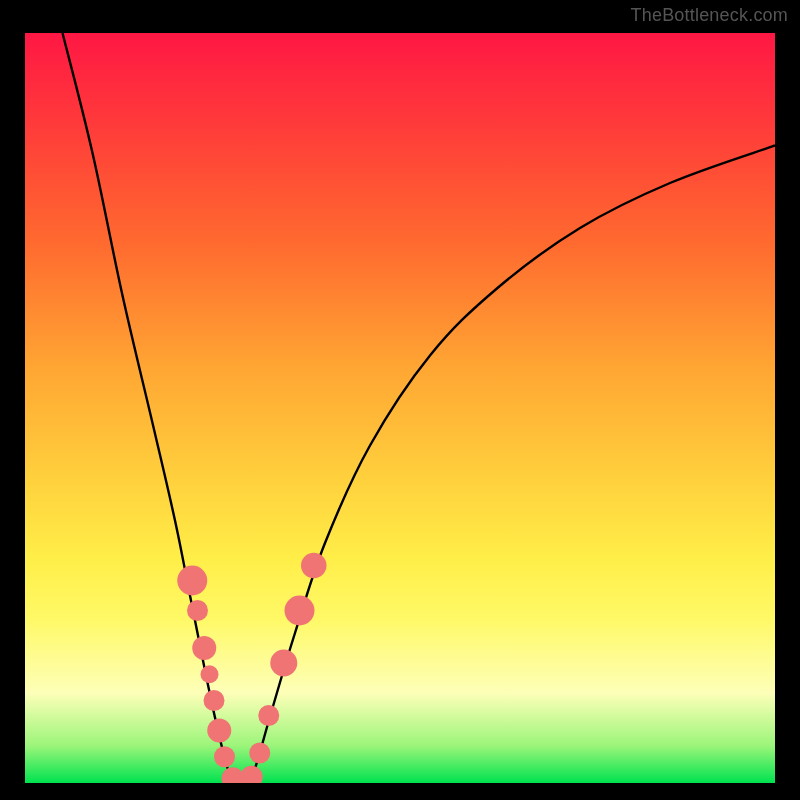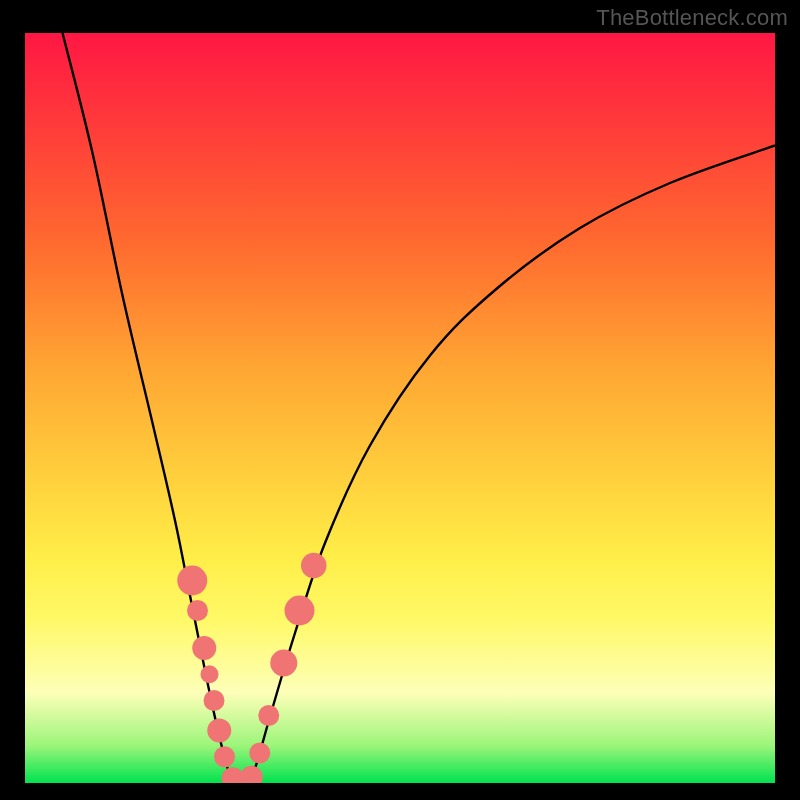--- a/index.html
+++ b/index.html
@@ -29,21 +29,21 @@
       #fdffb8 88%,
       #9cf57a 95%,
       #00e24f 100%
     );
   }
   .watermark {
     position: absolute;
     top: 5px;
     right: 12px;
     color: #555;
-    font-size: 22px;
+    font-size: 18px;
     letter-spacing: 0.2px;
   }
   svg {
     position: absolute;
     left: 0;
     top: 0;
   }
 </style>
 </head>
 <body>

